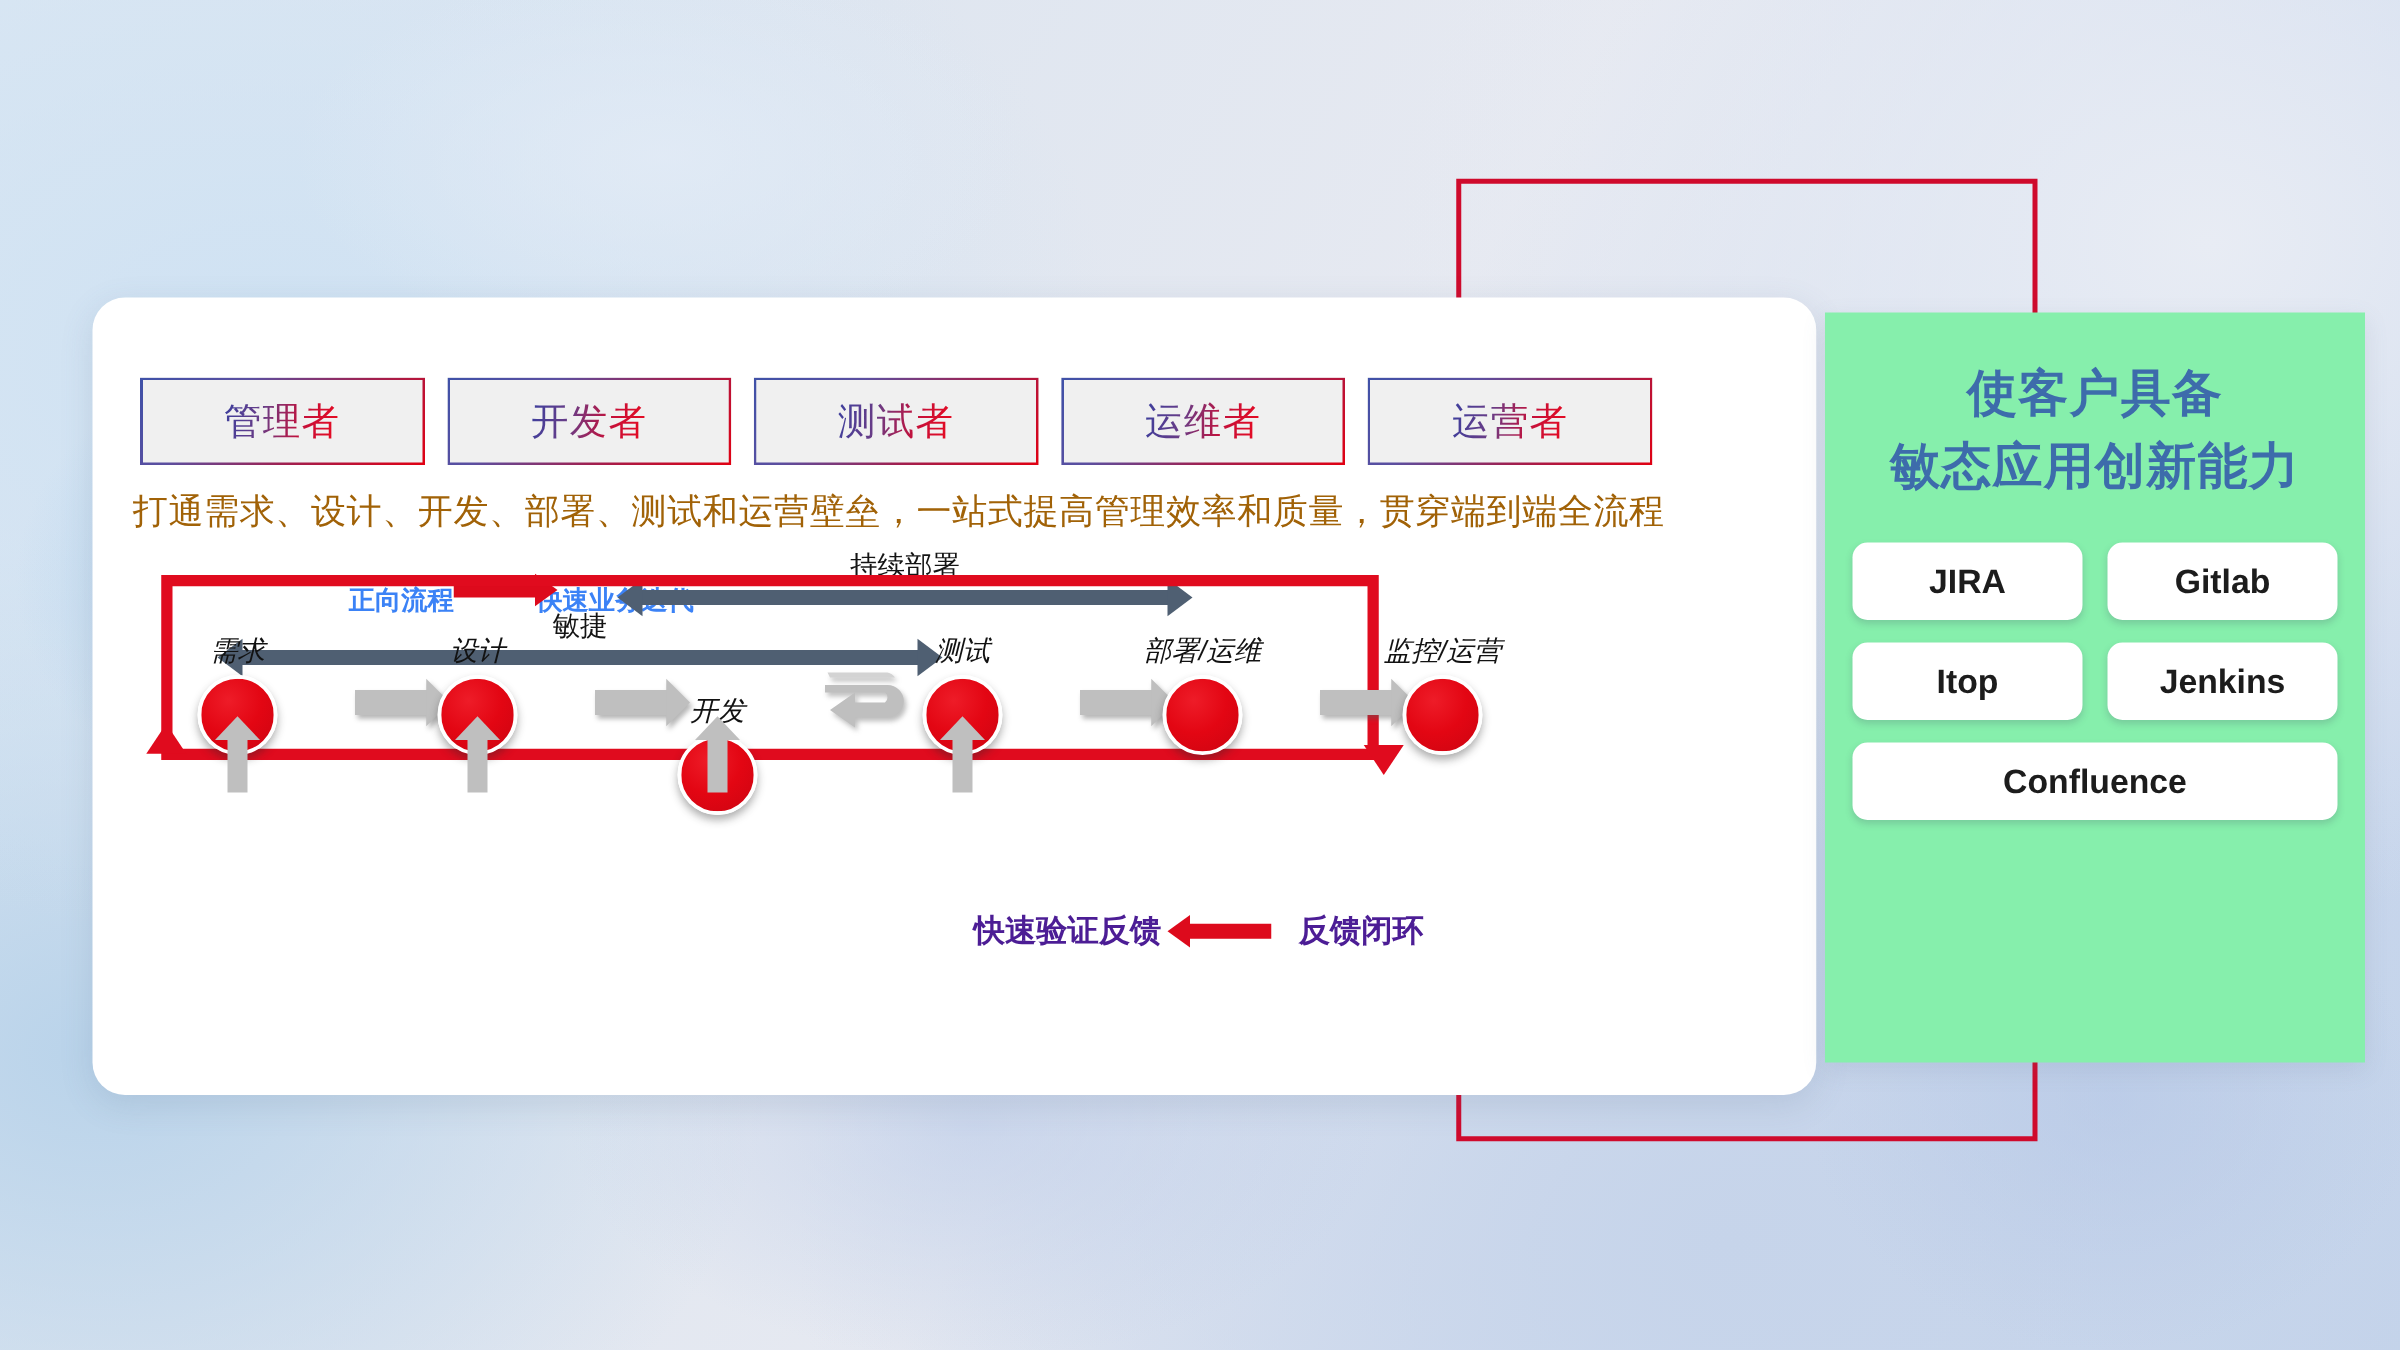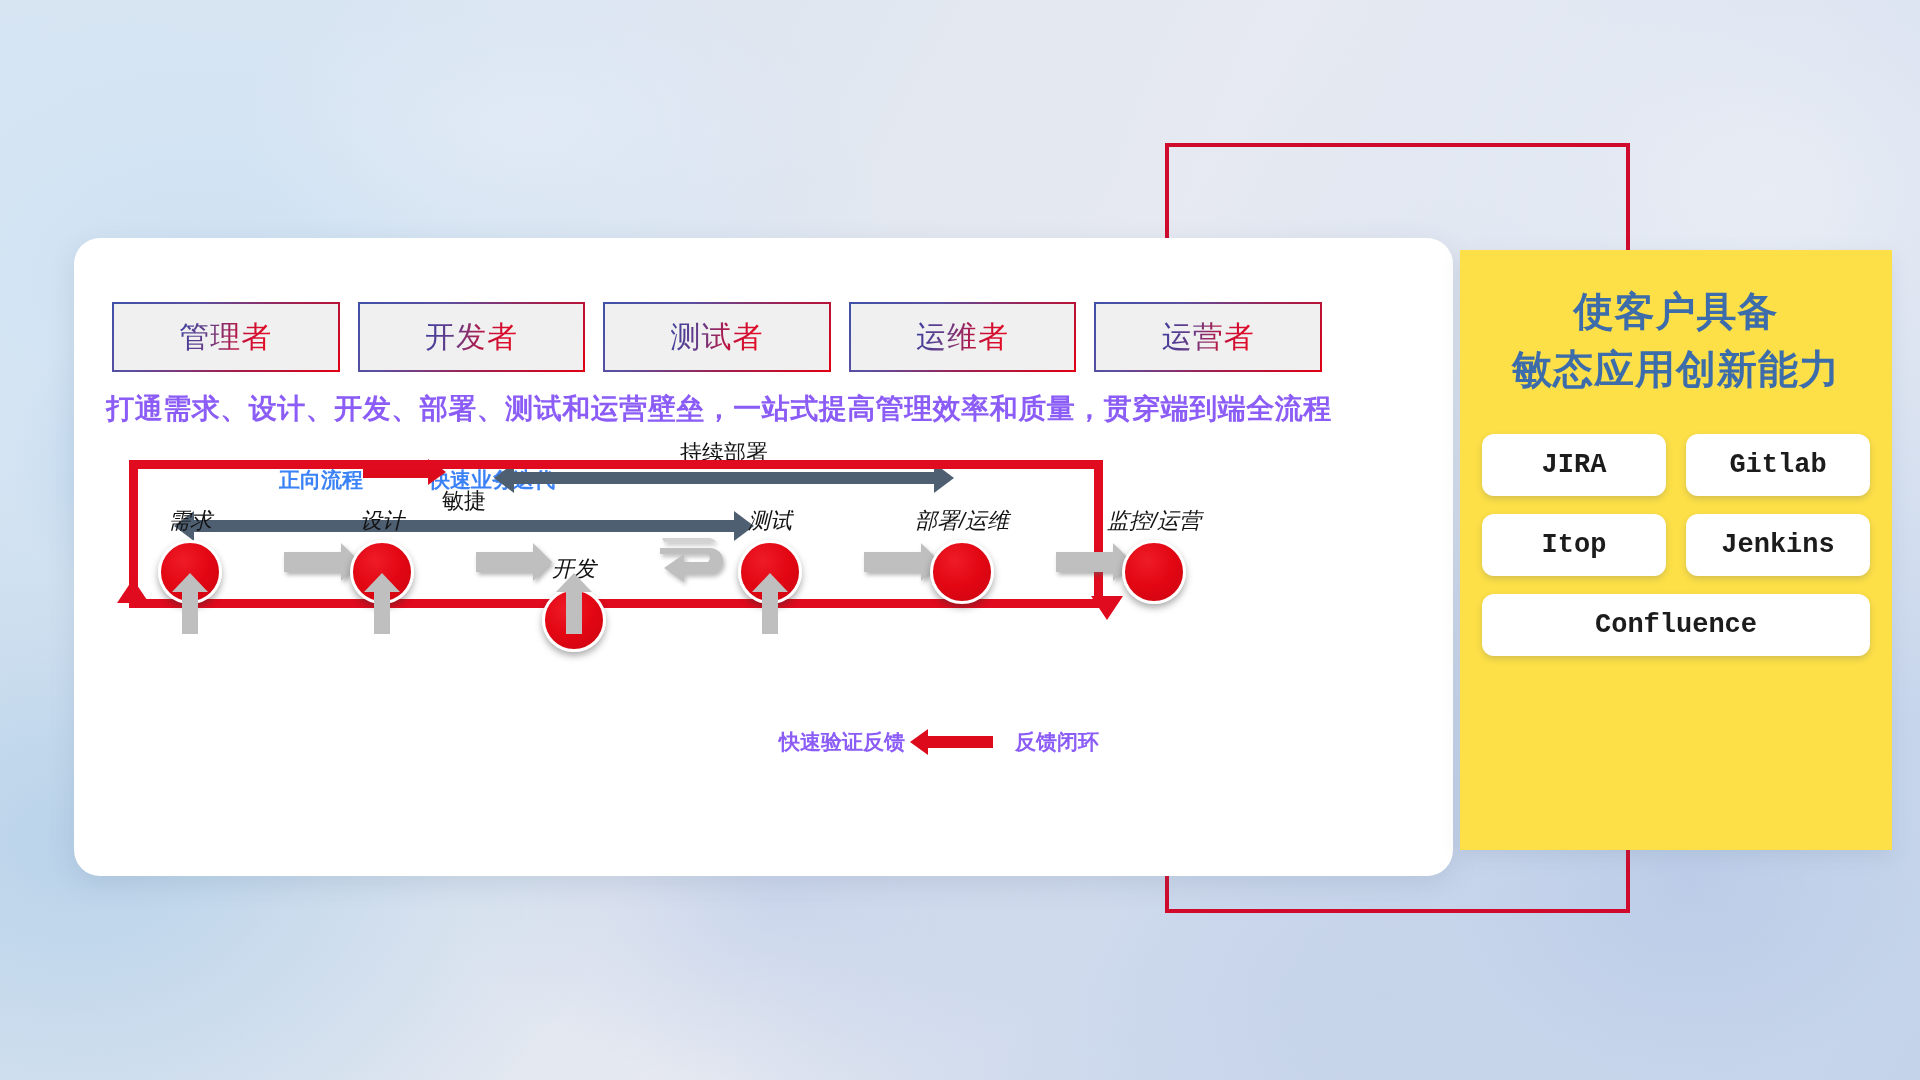--- a/index.html
+++ b/index.html
@@ -96,37 +96,37 @@
     color: transparent;
   }
 
   
   .headline {
     position: absolute;
     left: 0; top: 152px;
     width: 1290px;
     text-align: center;
     font-size: 28px;
-    font-weight: bold;
-    color: #8b5cf6;
+    font-weight: normal;
+    color: #a16207;
     letter-spacing: .5px;
   }
 
   
   .legend-forward {
     position: absolute;
     left: 205px; top: 228px;
     display: flex; align-items: flex-start; 
     font-size: 21px; font-weight: bold; color: #3b82f6;
   }
   .legend-feedback {
     position: absolute;
     left: 705px; top: 490px;
     display: flex; align-items: center; gap: 22px;
-    font-size: 21px; font-weight: bold; color: #8b5cf6;
+    font-size: 25px; font-weight: bold; color: #4c1d95;
   }
   .arrow-red-right, .arrow-red-left {
     position: relative;
     width: 66px; height: 12px;
     background: #dd0a1c;
     flex: none;
   }
   .arrow-red-right::after {
     content: "";
     position: absolute; right: -17px; top: -7px;
@@ -252,23 +252,22 @@
     border-left: 18px solid transparent;
     border-right: 18px solid transparent;
     border-bottom: 19px solid #bfbfbf;
   }
 
   
   .side-panel {
     position: absolute;
     left: 1460px; top: 250px;
     width: 432px; height: 600px;
-    background: #fde047;
+    background: #86efac;
     box-shadow: 0 6px 18px rgba(90,110,140,.14);
-    font-family: Liberation Mono, monospace;
   }
   .side-title {
     margin-top: 36px;
     text-align: center;
     color: #3d6cab;
     font-weight: bold;
     font-size: 40px;
     line-height: 1.45;
     letter-spacing: 1px;
   }

